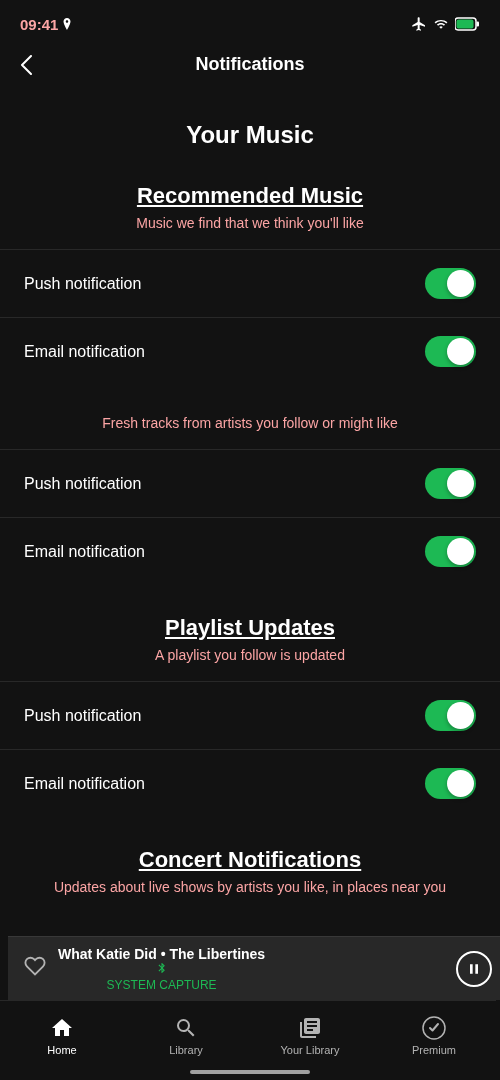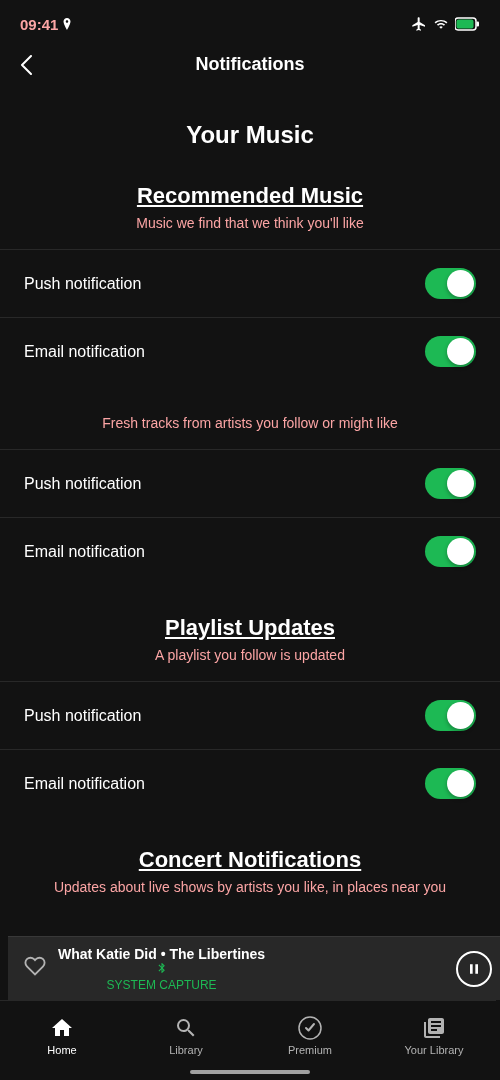--- a/index.html
+++ b/index.html
@@ -366,27 +366,27 @@
 
   <div class="nav-item">
     <svg viewBox="0 0 24 24">
       <path d="M15.5 14h-.79l-.28-.27A6.471 6.471 0 0 0 16 9.5 6.5 6.5 0 1 0 9.5 16c1.61 0 3.09-.59 4.23-1.57l.27.28v.79l5 4.99L20.49 19l-4.99-5zm-6 0C7.01 14 5 11.99 5 9.5S7.01 5 9.5 5 14 7.01 14 9.5 11.99 14 9.5 14z"></path>
     </svg>
     <span class="nav-label">Library</span>
   </div>
 
   <div class="nav-item">
     <svg viewBox="0 0 24 24">
+      <path d="M4 6H2v14c0 1.1.9 2 2 2h14v-2H4V6zm16-4H8c-1.1 0-2 .9-2 2v12c0 1.1.9 2 2 2h12c1.1 0 2-.9 2-2V4c0-1.1-.9-2-2-2zm-1 9H9V9h10v2zm-4 4H9v-2h6v2zm4-8H9V5h10v2z"></path>
+    </svg>
+    <span class="nav-label">Your Library</span>
+  </div>
+
+  <div class="nav-item">
+    <svg viewBox="0 0 24 24">
       <circle cx="12" cy="12" r="11" stroke="#b3b3b3" stroke-width="1.5" fill="none"></circle>
       <path d="M8 12l2.5 2.5L16 8" stroke="#b3b3b3" stroke-width="2" fill="none" stroke-linecap="round" stroke-linejoin="round"></path>
     </svg>
     <span class="nav-label">Premium</span>
   </div>
-
-  <div class="nav-item">
-    <svg viewBox="0 0 24 24">
-      <path d="M4 6H2v14c0 1.1.9 2 2 2h14v-2H4V6zm16-4H8c-1.1 0-2 .9-2 2v12c0 1.1.9 2 2 2h12c1.1 0 2-.9 2-2V4c0-1.1-.9-2-2-2zm-1 9H9V9h10v2zm-4 4H9v-2h6v2zm4-8H9V5h10v2z"></path>
-    </svg>
-    <span class="nav-label">Your Library</span>
-  </div>
 </div>
 
 <div class="home-indicator"></div>
 
 </body></html>

